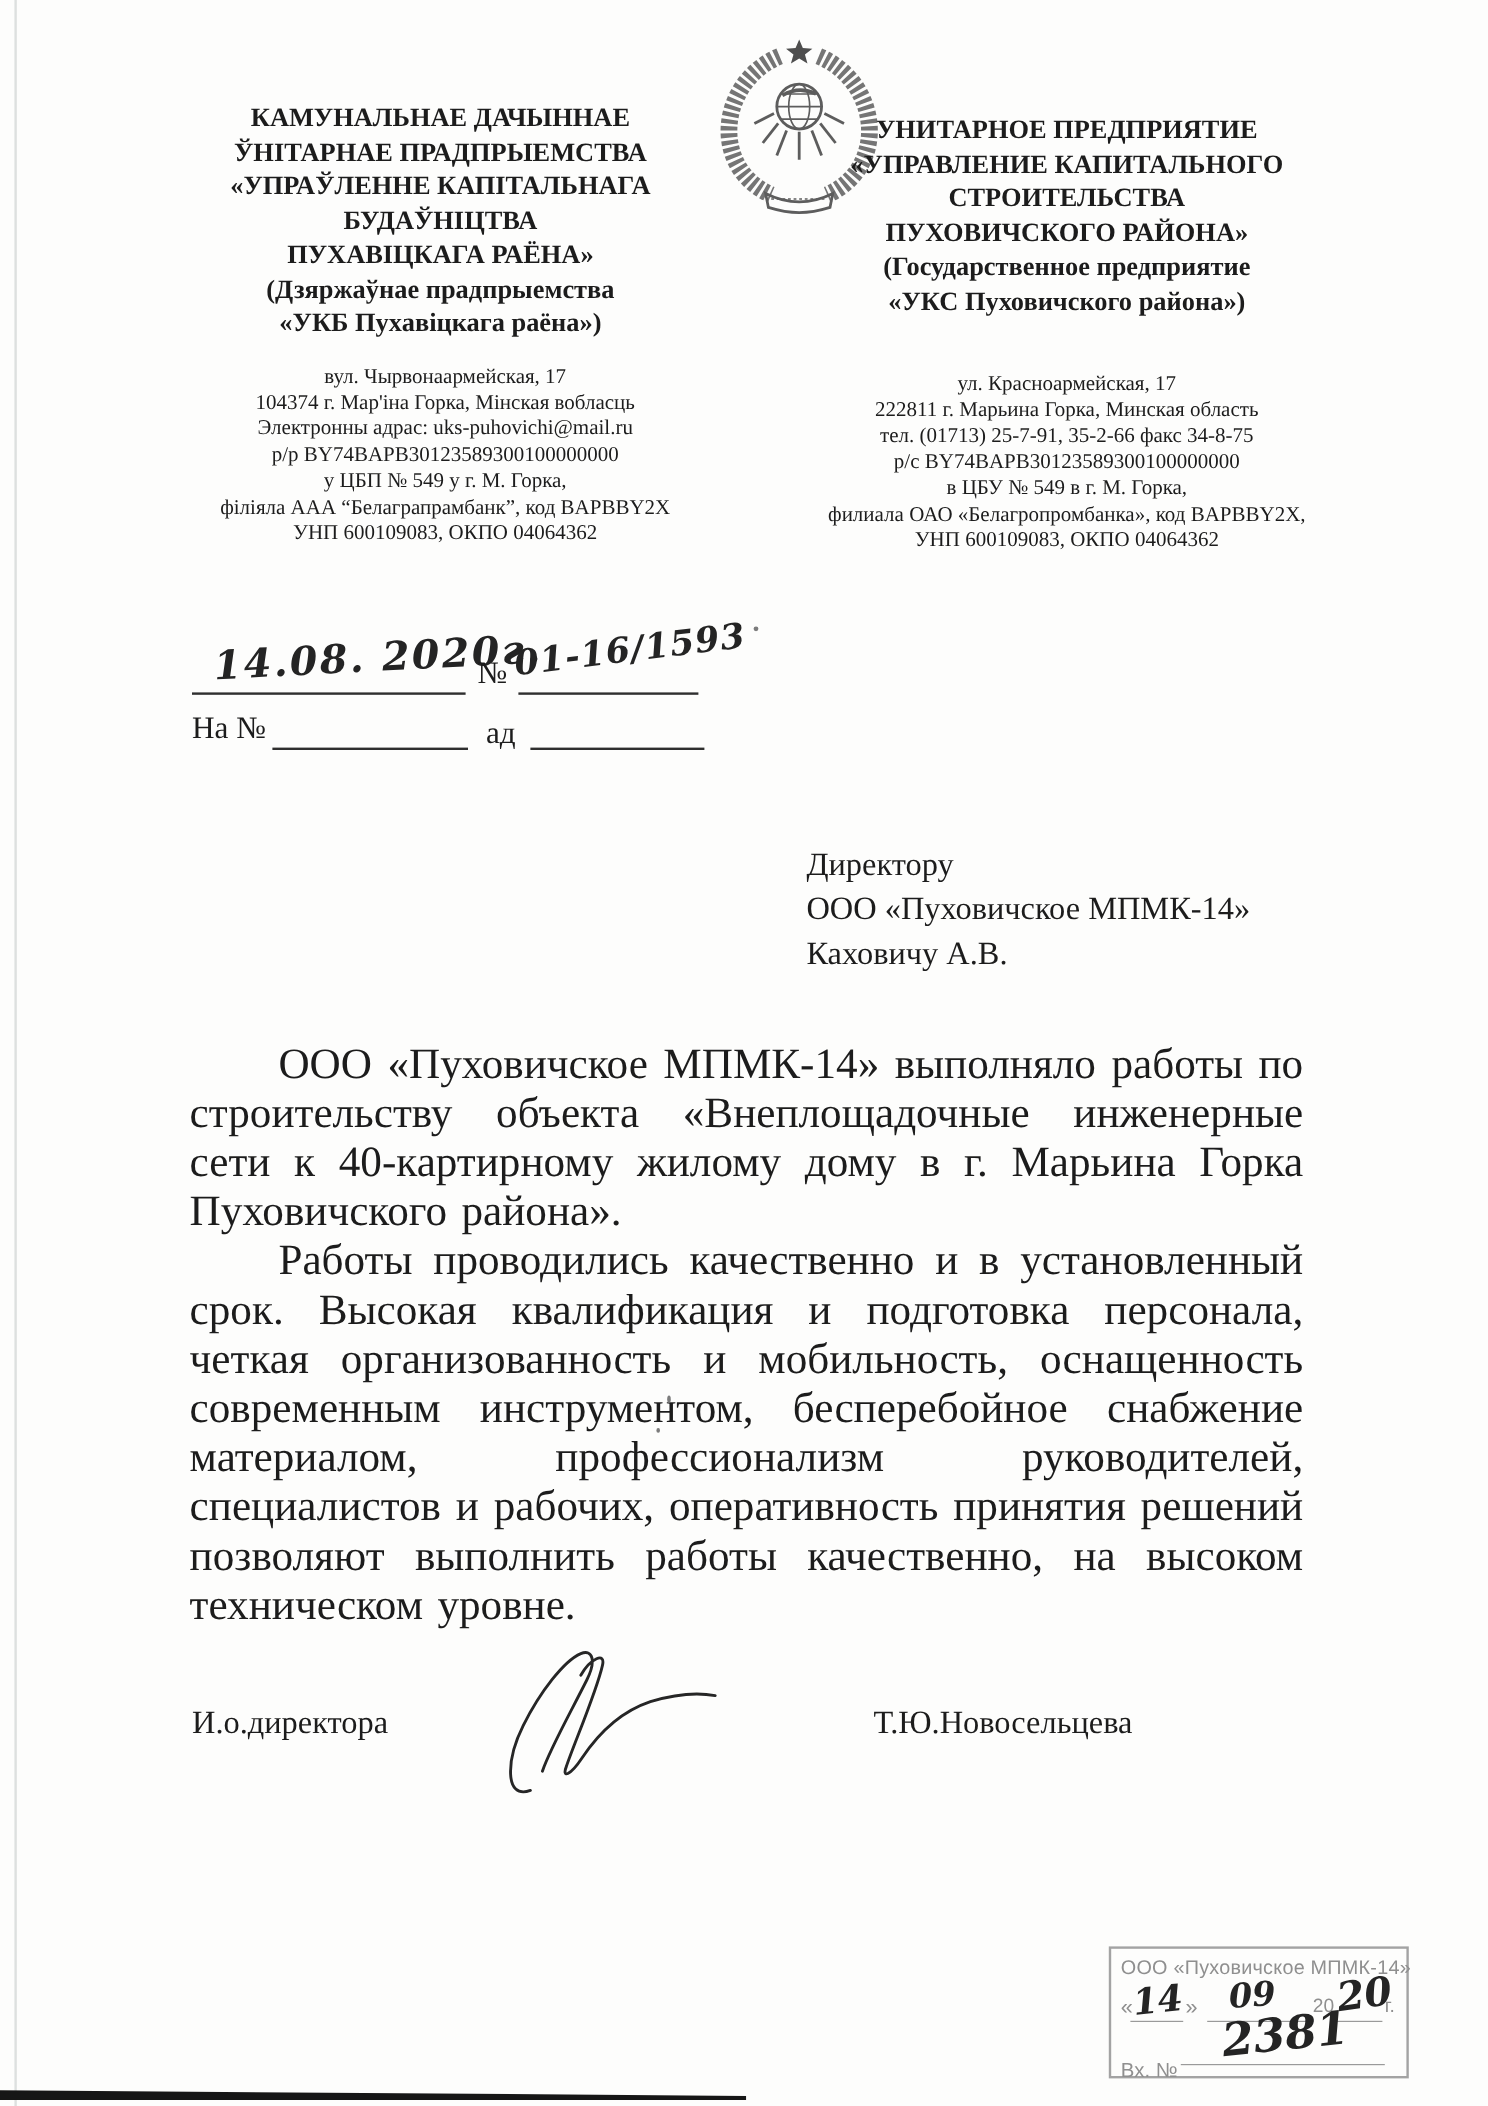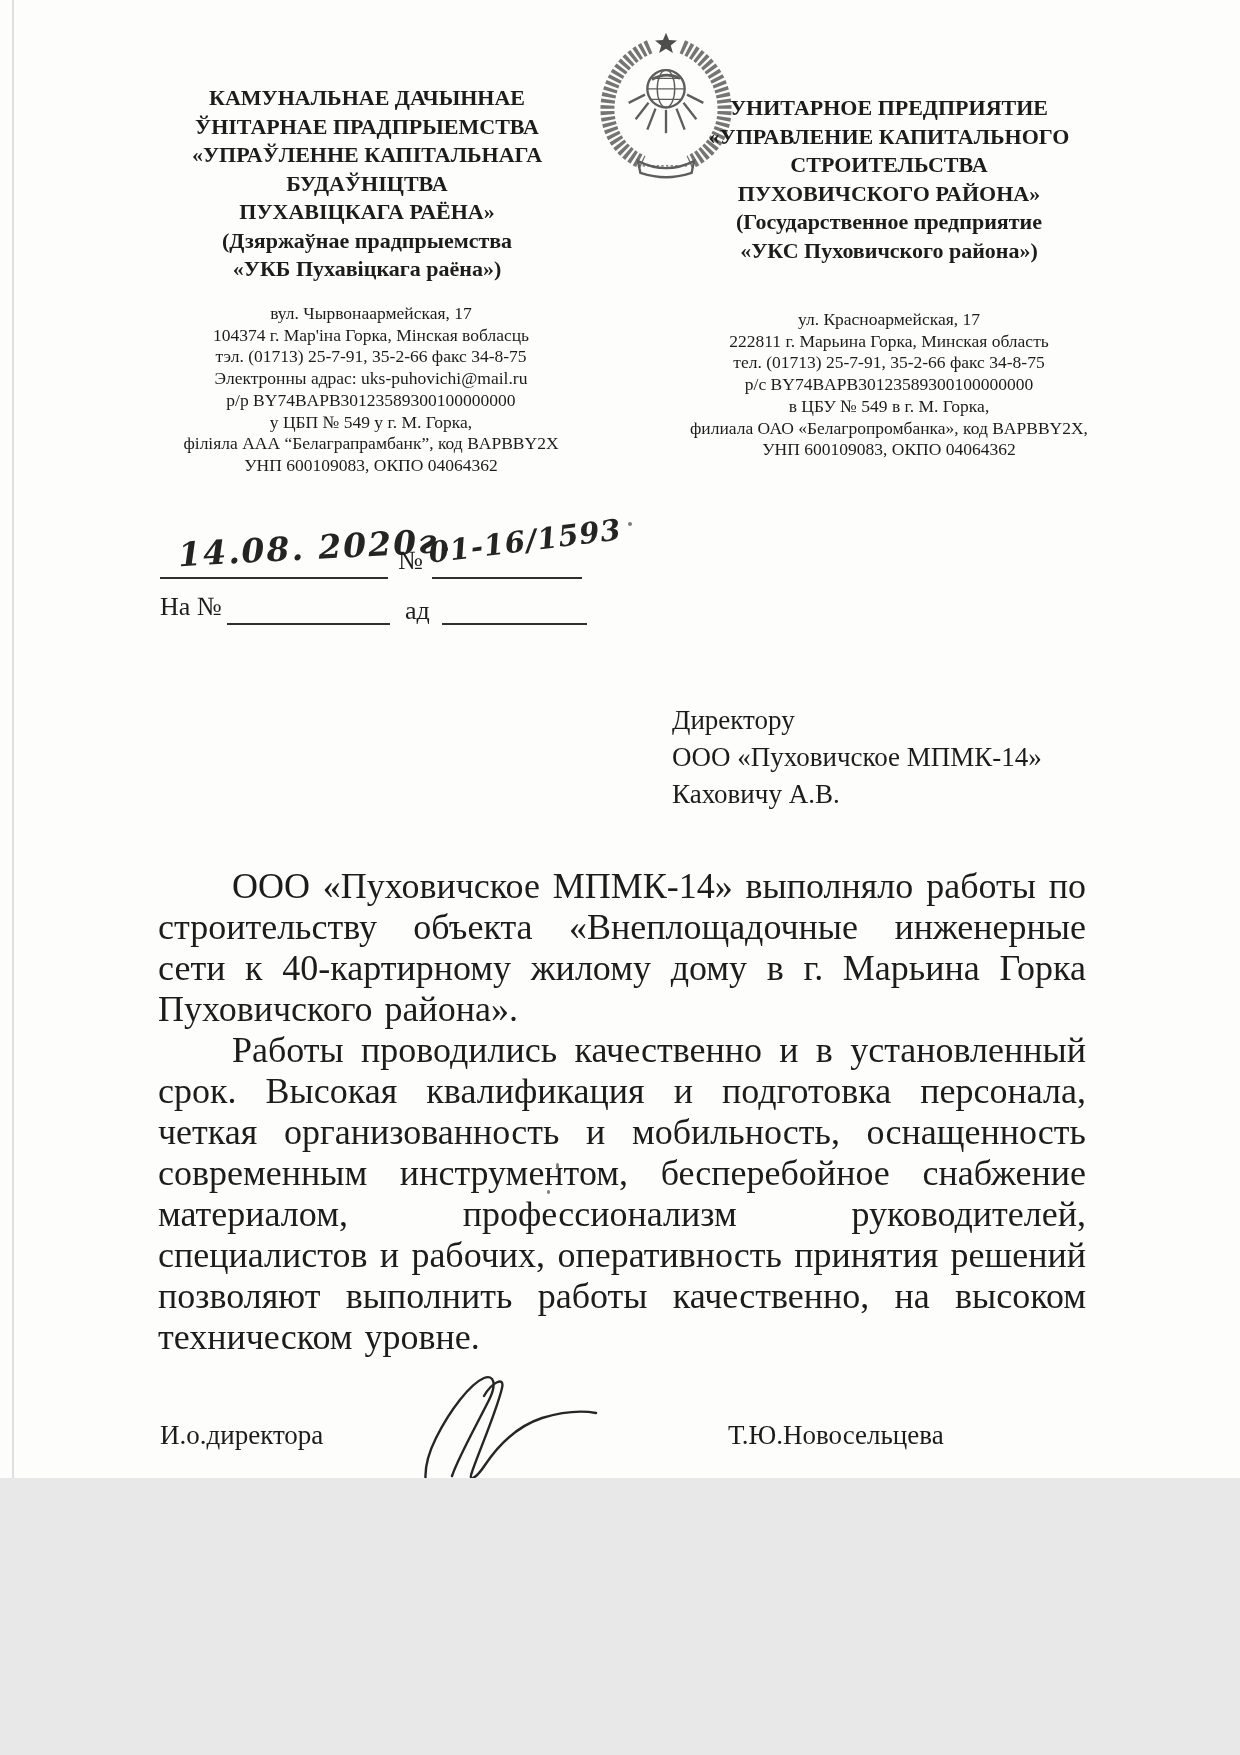--- a/index.html
+++ b/index.html
@@ -1,17 +1,17 @@
 <!DOCTYPE html>
 <html><head>
 <meta charset="utf-8">
 <style>
   html,body { margin:0; padding:0; background:#e8e8e8; }
   .page {
-    position:relative; width:1240px; height:1478px; margin:0 auto;
+    position:relative; width:1240px; height:1755px; margin:0 auto;
     background:#fdfdfc; overflow:hidden;
     font-family:"Liberation Serif","DejaVu Serif",serif; color:#1c1c1c;
   }
   
   .org-block { position:absolute; text-align:center; font-weight:bold; }
   .org-left  { left:138px; top:84px;  width:458px; font-size:22px; line-height:28.5px; }
   .org-right { left:652px; top:94px;  width:474px; font-size:22px; line-height:28.5px; }
   .addr-block{ position:absolute; text-align:center; font-size:17.5px; line-height:21.7px; }
   .addr-left { left:146px; top:303px; width:450px; }
   .addr-right{ left:652px; top:309px; width:474px; }
@@ -115,21 +115,20 @@
     <div>«УПРАВЛЕНИЕ КАПИТАЛЬНОГО</div>
     <div>СТРОИТЕЛЬСТВА</div>
     <div>ПУХОВИЧСКОГО РАЙОНА»</div>
     <div>(Государственное предприятие</div>
     <div>«УКС Пуховичского района»)</div>
   </div>
 
   <div class="addr-block addr-left">
     <div>вул. Чырвонаармейская, 17</div>
     <div>104374 г. Мар'іна Горка, Мінская вобласць</div>
-    <div>тэл. (01713) 25-7-91, 35-2-66 факс 34-8-75</div>
     <div>Электронны адрас: uks-puhovichi@mail.ru</div>
     <div>р/р BY74BAPB30123589300100000000</div>
     <div>у ЦБП № 549 у г. М. Горка,</div>
     <div>філіяла ААА “Белаграпрамбанк”, код BAPBBY2X</div>
     <div>УНП 600109083, ОКПО 04064362</div>
   </div>
 
   <div class="addr-block addr-right">
     <div>ул. Красноармейская, 17</div>
     <div>222811 г. Марьина Горка, Минская область</div>

